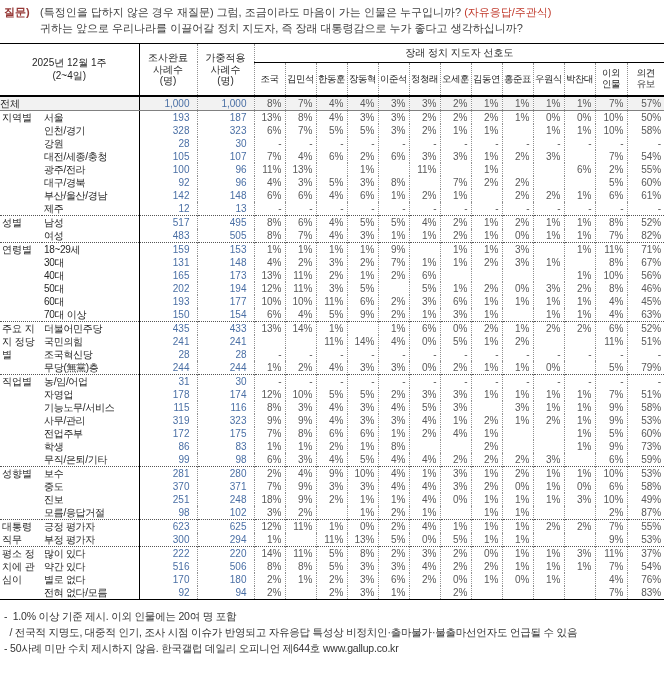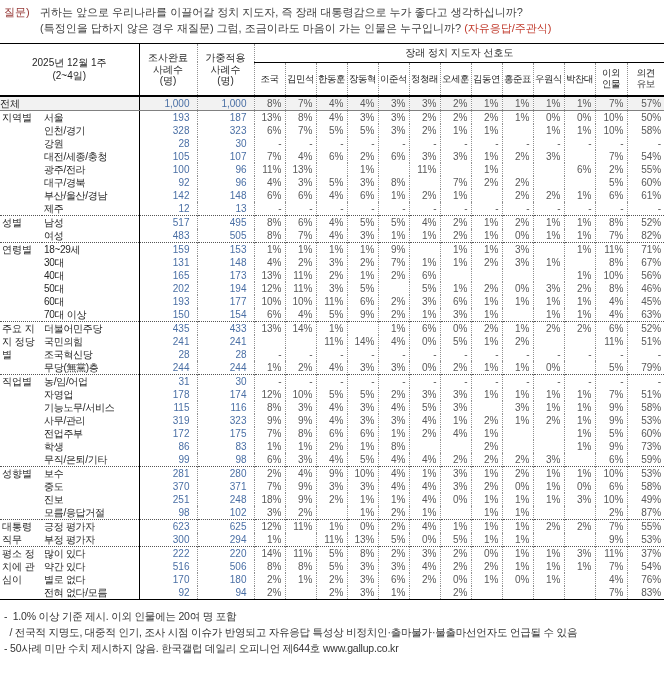--- a/index.html
+++ b/index.html
@@ -2,21 +2,21 @@
 <html><head>
 <meta charset="utf-8">
 <style>
   html,body{margin:0;padding:0;background:#fff;}
   body{
     width:664px;height:691px;overflow:hidden;
     font-family:"Liberation Sans","DejaVu Sans",sans-serif;
     color:#404040;
   }
   .question{display:flex;padding:5px 4px 4px 4px;font-size:11px;line-height:1.45;}
-  .q-label{flex:none;width:36px;color:#953735;font-weight:normal;}
+  .q-label{flex:none;width:36px;color:#953735;font-weight:bold;}
   .q-body{flex:1;color:#3f3f3f;}
   .red{color:#c0392b;}
 
   table{border-collapse:collapse;table-layout:fixed;width:664px;font-size:10px;
         border-top:1px solid #000;border-bottom:1px solid #000;margin-top:2px;}
   col.c-group{width:42px;}  col.c-sub{width:97px;}
   col.c-comp{width:58px;}   col.c-weight{width:57px;}
   col.c-val{width:31px;}    col.c-extra{width:32px;} col.c-res{width:37px;}
 
   thead th{font-weight:normal;color:#262626;text-align:center;vertical-align:middle;padding:0;}
@@ -46,22 +46,22 @@
   .fn{white-space:pre-wrap;letter-spacing:-0.2px;}
 </style>
 </head>
 <body>
 
 <div class="page">
 
   <div class="question">
     <span class="q-label">질문)</span>
     <div class="q-body">
+      <div><span>(특정인을 답하지 않은 경우 재질문) 그럼, 조금이라도 마음이 가는 인물은 누구입니까? </span><span class="red">(자유응답/주관식)</span></div>
       <div>귀하는 앞으로 우리나라를 이끌어갈 정치 지도자, 즉 장래 대통령감으로 누가 좋다고 생각하십니까?</div>
-      <div><span>(특정인을 답하지 않은 경우 재질문) 그럼, 조금이라도 마음이 가는 인물은 누구입니까? </span><span class="red">(자유응답/주관식)</span></div>
     </div>
   </div>
 
   <table>
     <colgroup>
       <col class="c-group">
         <col class="c-sub">
         <col class="c-comp">
         <col class="c-weight">
       <col class="c-val">

